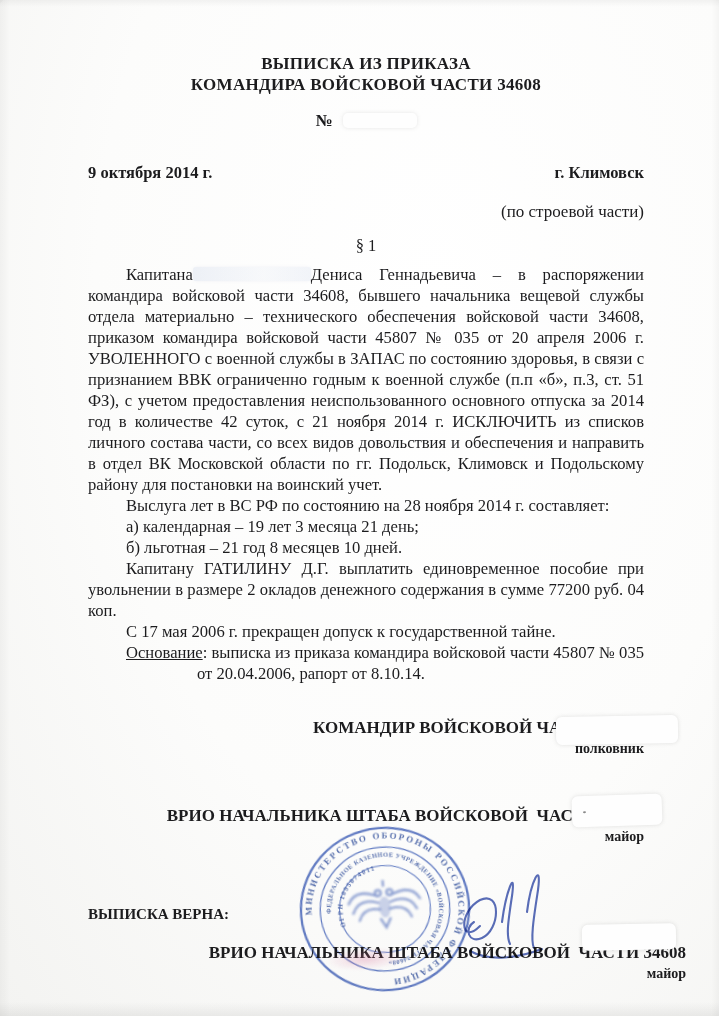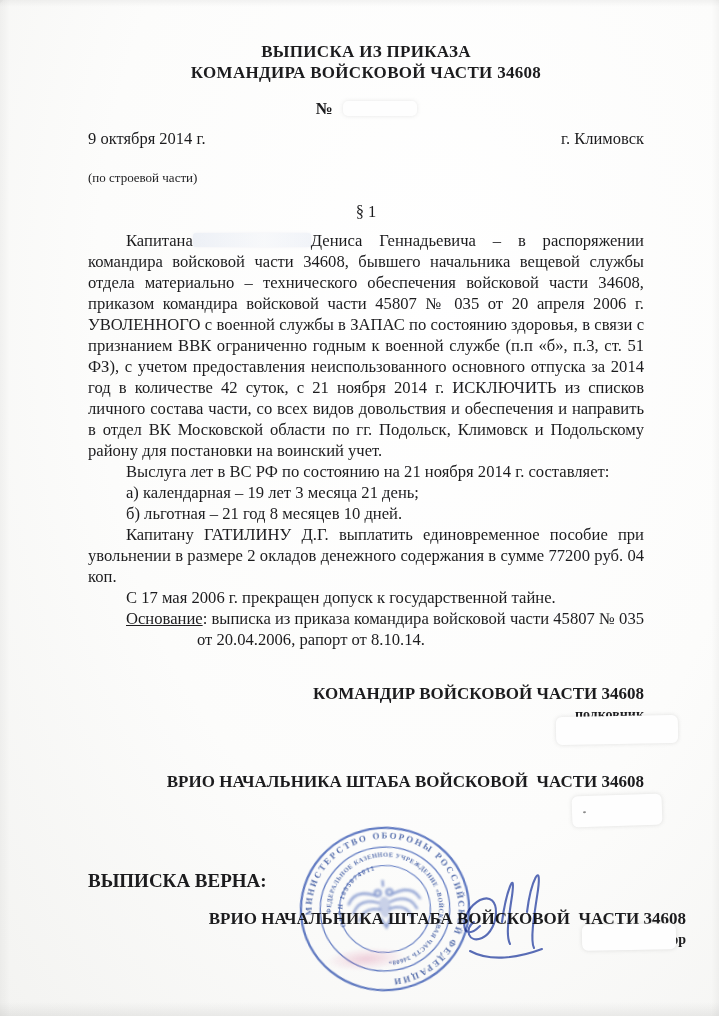--- a/index.html
+++ b/index.html
@@ -13,49 +13,49 @@
     font-family:"Liberation Serif","DejaVu Serif",serif;
     background:
       linear-gradient(180deg, rgba(0,0,0,0.045) 0px, rgba(0,0,0,0) 7px),
       linear-gradient(0deg, rgba(0,0,0,0.06) 0px, rgba(0,0,0,0) 14px),
       linear-gradient(90deg, rgba(0,0,0,0.035) 0px, rgba(0,0,0,0) 10px),
       linear-gradient(270deg, rgba(0,0,0,0.03) 0px, rgba(0,0,0,0) 8px),
       linear-gradient(135deg, rgba(0,0,0,0.025) 0 2px, rgba(0,0,0,0) 3px 100%),
       radial-gradient(ellipse at 60% 30%, #ffffff 0%, #fcfcfb 55%, #f3f3f1 100%);
   }
   .content{
-    position:absolute; left:88px; top:4px; width:556px;
+    position:absolute; left:88px; top:16px; width:556px;
   }
   .title{ margin-top:37px; text-align:center; font-weight:bold;
           font-size:17px; line-height:21px; letter-spacing:0.3px;}
   .number-line{ margin-top:16px; text-align:center; font-weight:bold; font-size:17px; height:21px;}
   .wo-inline{
     display:inline-block; width:74px; height:15px; margin-left:10px; vertical-align:-2px;
     background:#fefefe; border-radius:5px; box-shadow:0 0 4px rgba(120,120,120,0.18);
   }
-  .date-line{ margin-top:8px; display:flex; justify-content:space-between;
-              font-size:16.5px; line-height:21px;}
-  .subject-line{ margin-top:18px; text-align:left; font-size:13px; line-height:21px;}
+  .date-line{ margin-top:30px; display:flex; justify-content:space-between;
+              font-size:16.5px; line-height:21px;font-weight:bold;}
+  .subject-line{ margin-top:18px; text-align:right; font-size:17px; line-height:21px;}
   .section-mark{ margin-top:13px; text-align:center; font-size:16.5px; line-height:21px;}
   .body-text{ margin-top:8px; font-size:16.6px; line-height:21px; text-align:justify;}
   .body-text p{ margin:0; text-indent:38px;}
   .name-gap{
     display:inline-block; width:118px; height:14px; vertical-align:-1px; border-radius:3px;
     background:linear-gradient(90deg, rgba(130,155,205,0.13), rgba(130,155,205,0.05) 60%, rgba(130,155,205,0.10));
     box-shadow:0 0 3px rgba(120,140,190,0.10);
   }
   .u{ text-decoration:underline; }
   .jlast{ text-align-last:justify; }
   .basis-cont{ margin:0; text-indent:0 !important; padding-left:109px; }
   .sig-center{ text-align:right; font-weight:bold; }
   .sig-title{ font-size:17px; line-height:21px; white-space:pre-wrap; }
   .sig-rank{ font-size:14px; line-height:22px; }
   .block-commander{ margin-top:33px; }
   .block-chief{ margin-top:45px; }
-  .certified{ margin-top:56px; font-weight:bold; font-size:19px; line-height:21px; text-align:left;}
+  .certified{ margin-top:56px; font-weight:bold; font-size:15px; line-height:21px; text-align:left;}
   .block-certifier{ margin-top:17px; position:relative; left:42px; z-index:2;}
   .wo{ position:absolute; background:#fefefe; border-radius:6px;
        box-shadow:0 0 4px rgba(110,110,110,0.20); z-index:2;}
   .wo-polkovnik{ left:556px; top:716px; width:122px; height:28px; transform:rotate(-1deg);}
   .wo-mayor{ left:572px; top:795px; width:90px; height:31px; transform:rotate(-2deg);}
   .wo-sign{ left:582px; top:924px; width:94px; height:26px; transform:rotate(-1deg);}
   .speck{ position:absolute; left:11px; top:15px; width:3px; height:2px; background:#8a8a8a; border-radius:50%; }
   .stamp{
     position:absolute; left:293px; top:822px; width:184px; height:174px;
     mix-blend-mode:multiply; opacity:0.93; transform:rotate(-5deg); z-index:3;
@@ -91,21 +91,21 @@
       <span>9 октября 2014 г.</span>
       <span>г. Климовск</span>
     </div>
 
     <div class="subject-line">(по строевой части)</div>
 
     <div class="section-mark">§ 1</div>
 
     <div class="body-text">
       <p><span>Капитана</span><span class="name-gap"></span><span>Дениса Геннадьевича – в распоряжении командира войсковой части 34608, бывшего начальника вещевой службы отдела материально – технического обеспечения войсковой части 34608, приказом командира войсковой части 45807 № 035 от 20 апреля 2006 г. УВОЛЕННОГО с военной службы в ЗАПАС по состоянию здоровья, в связи с признанием ВВК ограниченно годным к военной службе (п.п «б», п.3, ст. 51 ФЗ), с учетом предоставления неиспользованного основного отпуска за 2014 год в количестве 42 суток, с 21 ноября 2014 г. ИСКЛЮЧИТЬ из списков личного состава части, со всех видов довольствия и обеспечения и направить в отдел ВК Московской области по гг. Подольск, Климовск и Подольскому району для постановки на воинский учет.</span></p>
-      <p>Выслуга лет в ВС РФ по состоянию на 21 ноября 2014 г. составляет:</p>
+      <p>Выслуга лет в ВС РФ по состоянию на 28 ноября 2014 г. составляет:</p>
       <p>а) календарная – 19 лет 3 месяца 21 день;</p>
       <p>б) льготная – 21 год 8 месяцев 10 дней.</p>
       <p>Капитану ГАТИЛИНУ Д.Г. выплатить единовременное пособие при увольнении в размере 2 окладов денежного содержания в сумме 77200 руб. 04 коп.</p>
       <p>С 17 мая 2006 г. прекращен допуск к государственной тайне.</p>
       <p class="jlast"><span class="u">Основание</span><span>: выписка из приказа командира войсковой части 45807 № 035</span></p>
       <p class="basis-cont">от 20.04.2006, рапорт от 8.10.14.</p>
     </div>
 
     <div class="sig-center block-commander">
       <div class="sig-title">КОМАНДИР ВОЙСКОВОЙ ЧАСТИ 34608</div>

